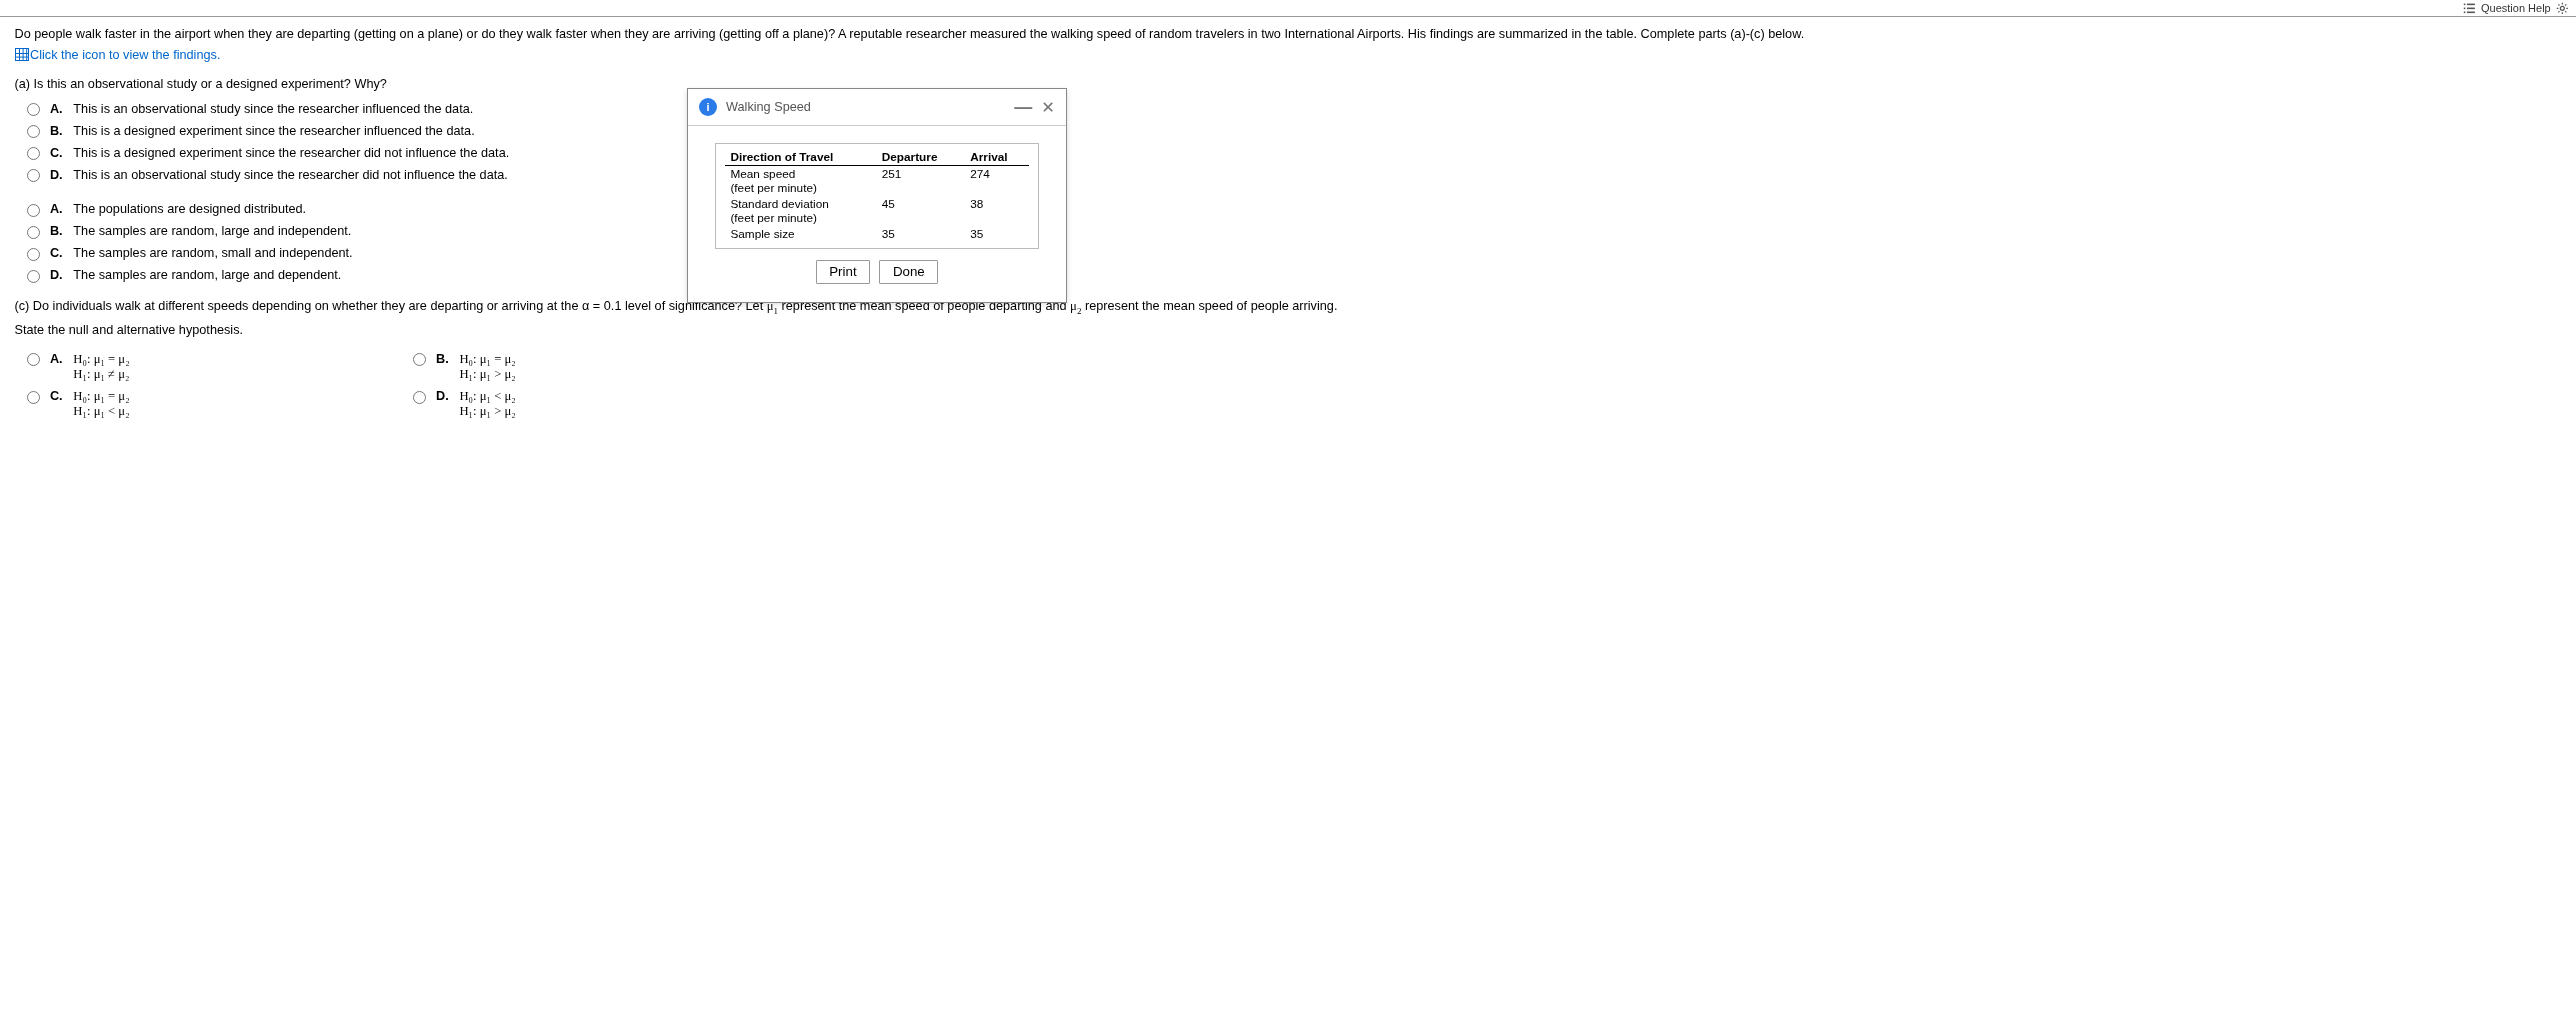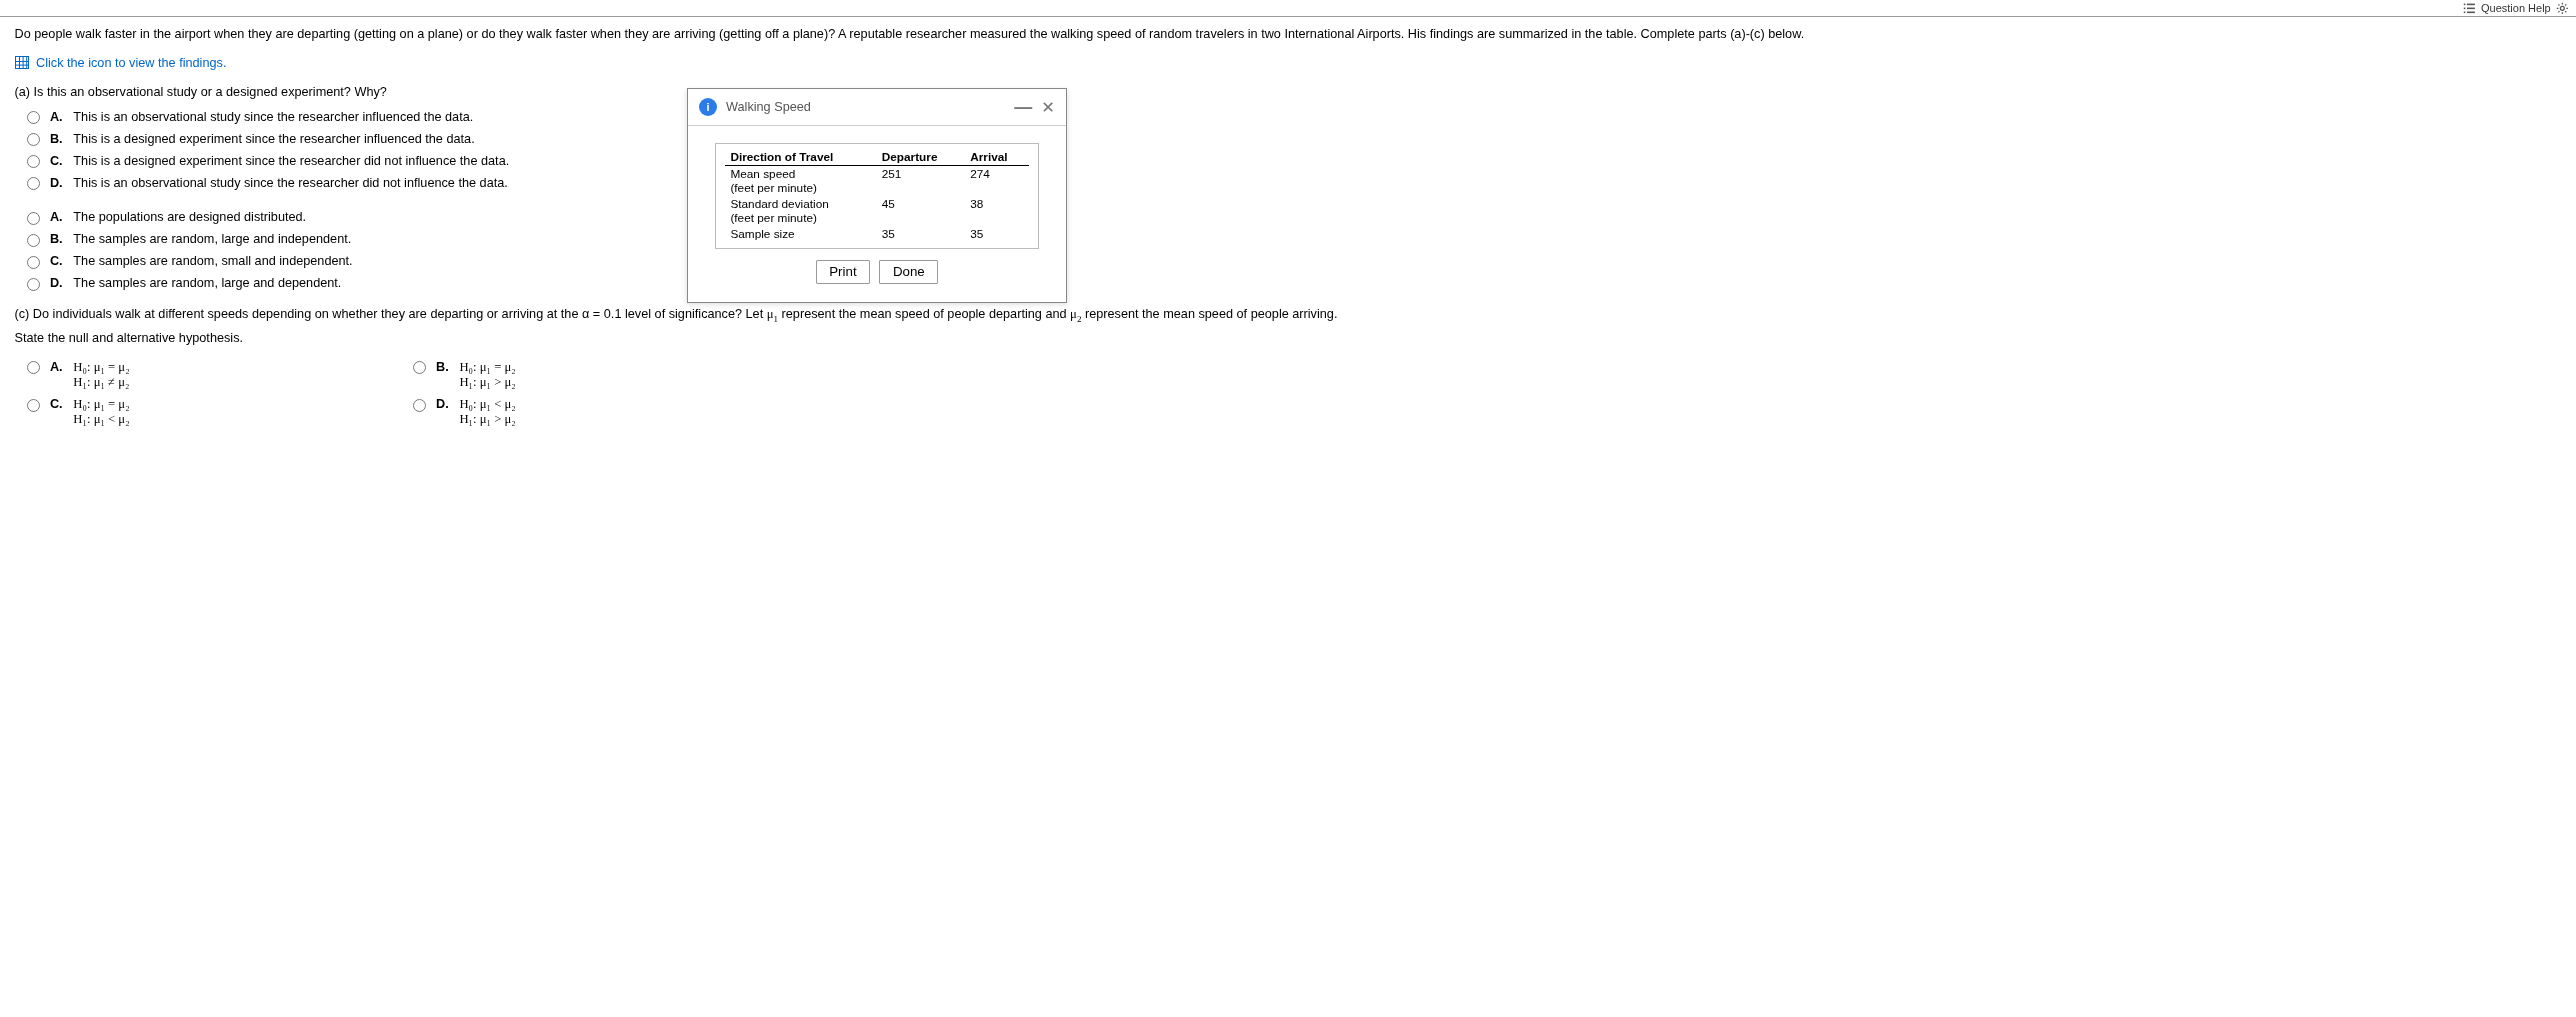--- a/index.html
+++ b/index.html
@@ -24,27 +24,27 @@
     color: #333;
   }
   .topicon {
     width: 12.7px; height: 12.7px;
   }
   .content {
     padding: 9px 14.5px;
     position: relative;
   }
   .intro {
-    margin-bottom: 13px;
+    margin-bottom: 5px;
     line-height: 1.3;
   }
   .click-link {
     display: inline-flex;
     align-items: center;
-    gap: 7px;
+    gap: 1px;
     color: #0066cc;
     cursor: pointer;
   }
   .table-icon {
     display: inline-block;
     width: 14.5px; height: 12.7px;
     border: 0.9px solid #0066cc;
     position: relative;
   }
   .table-icon::before, .table-icon::after {

